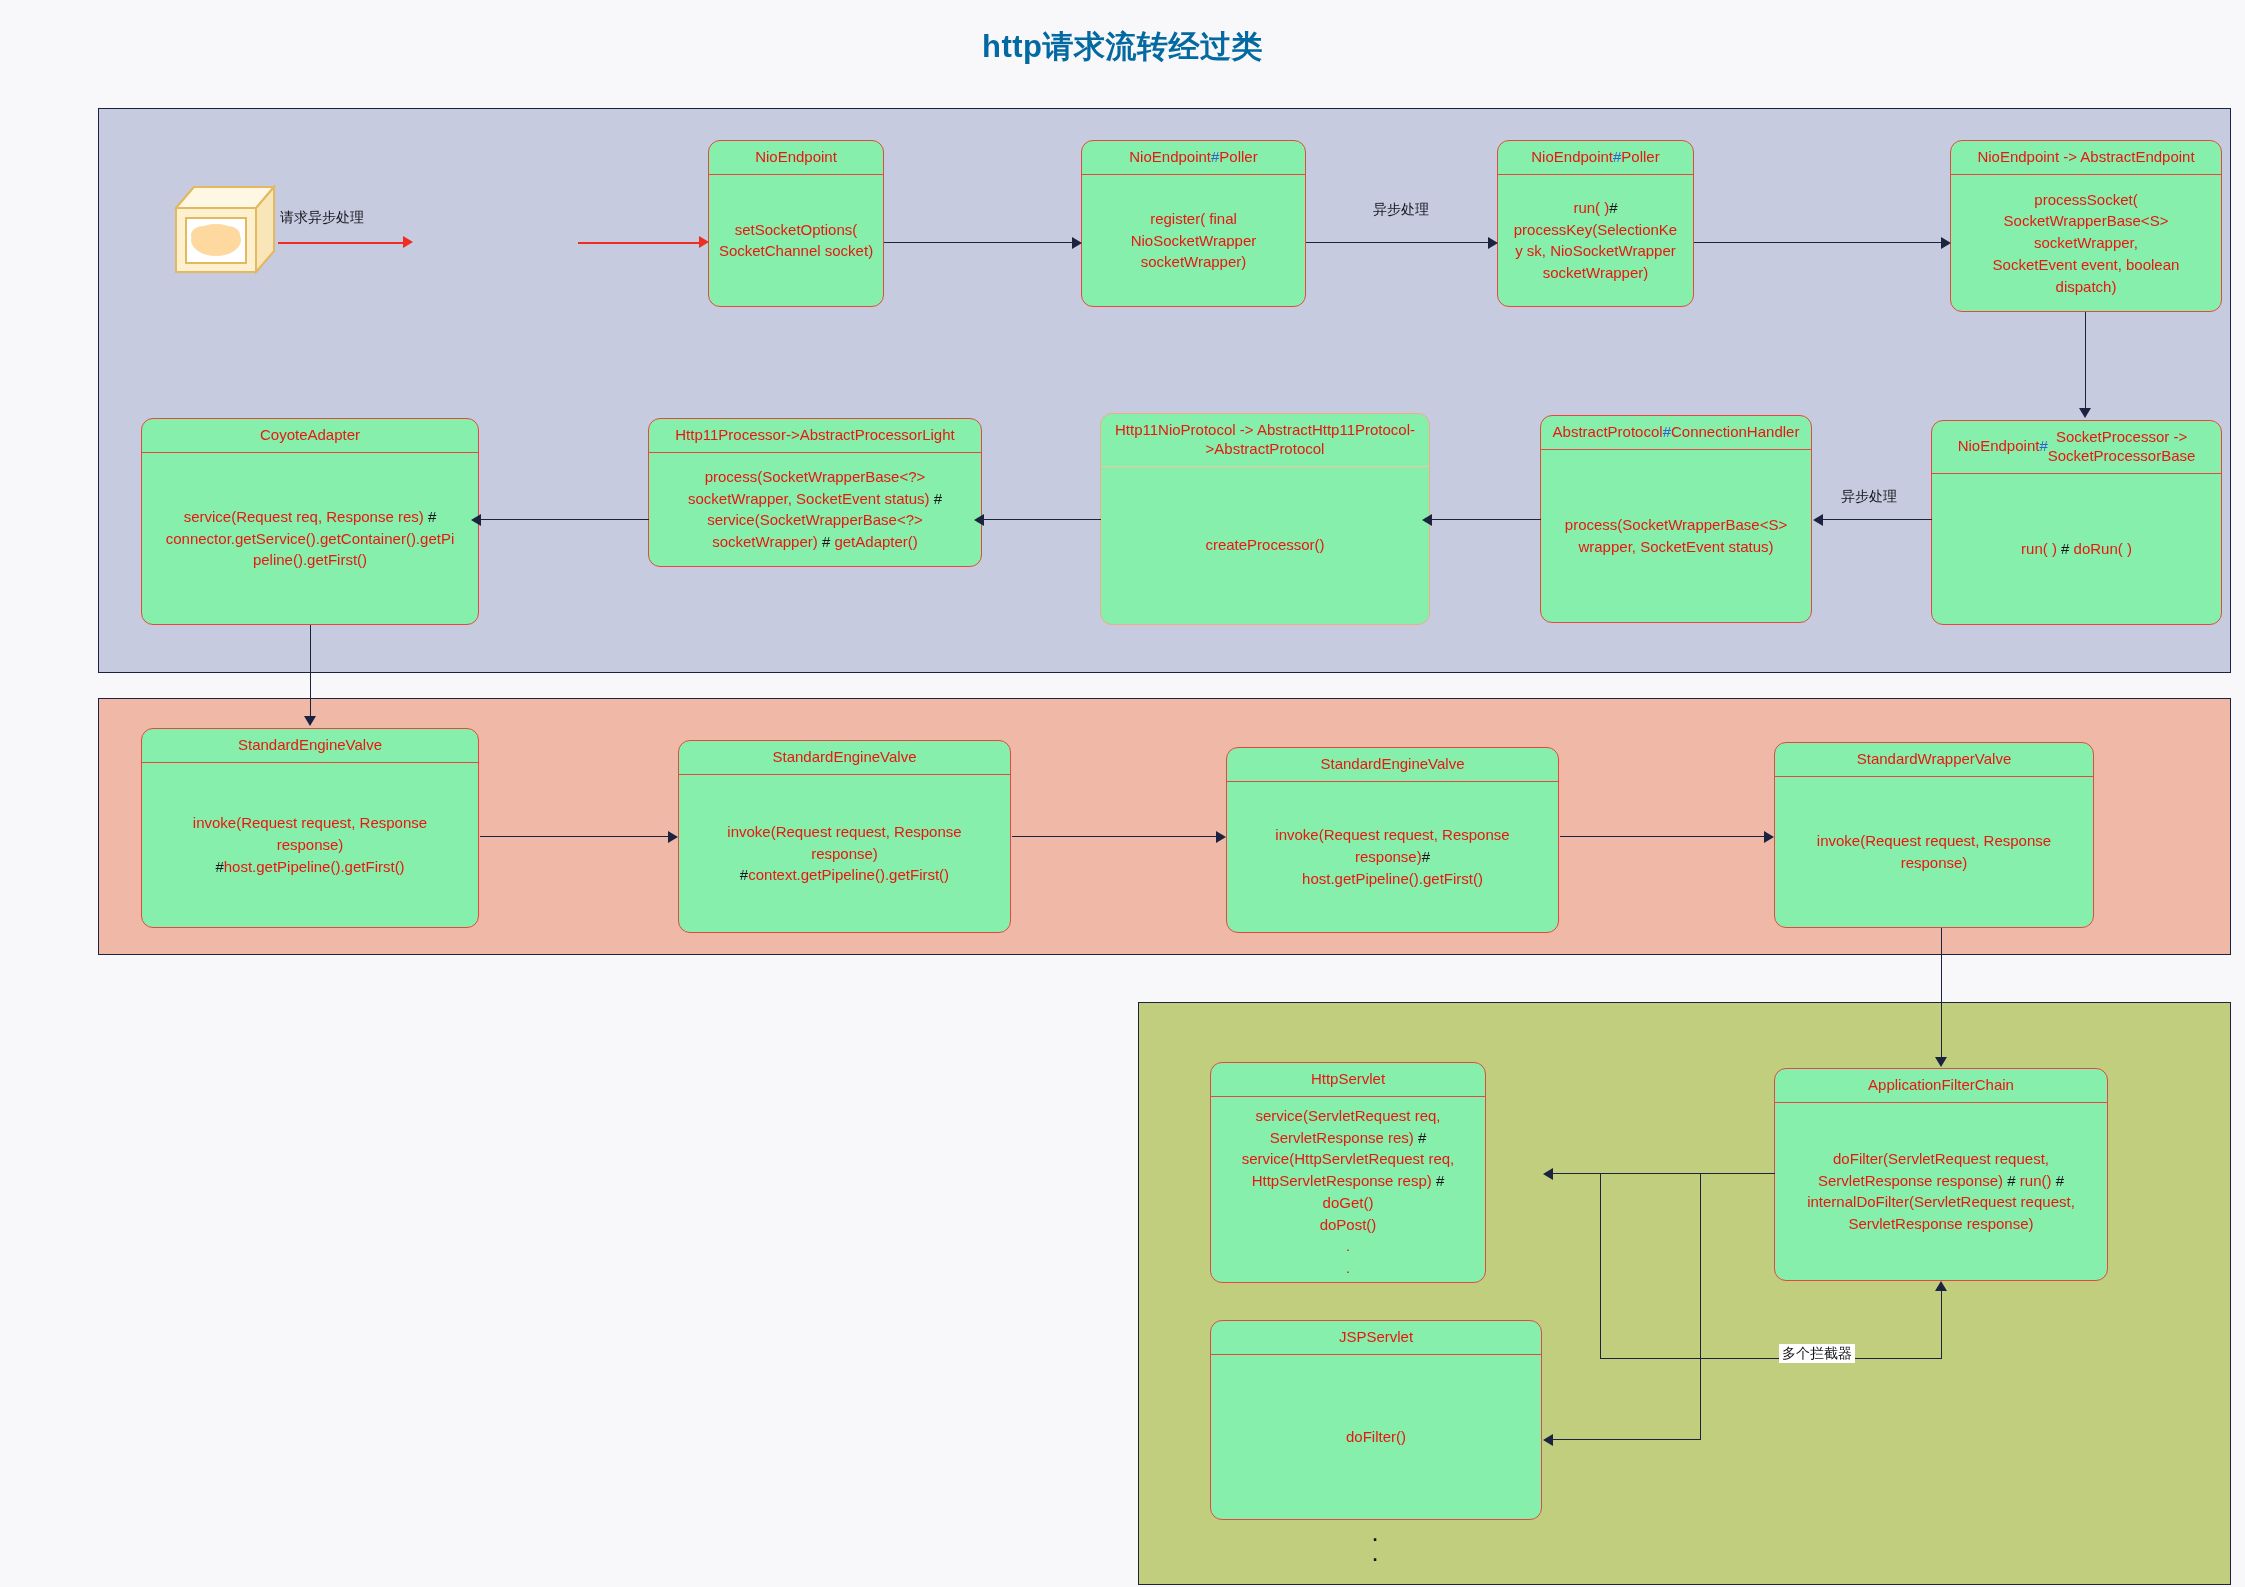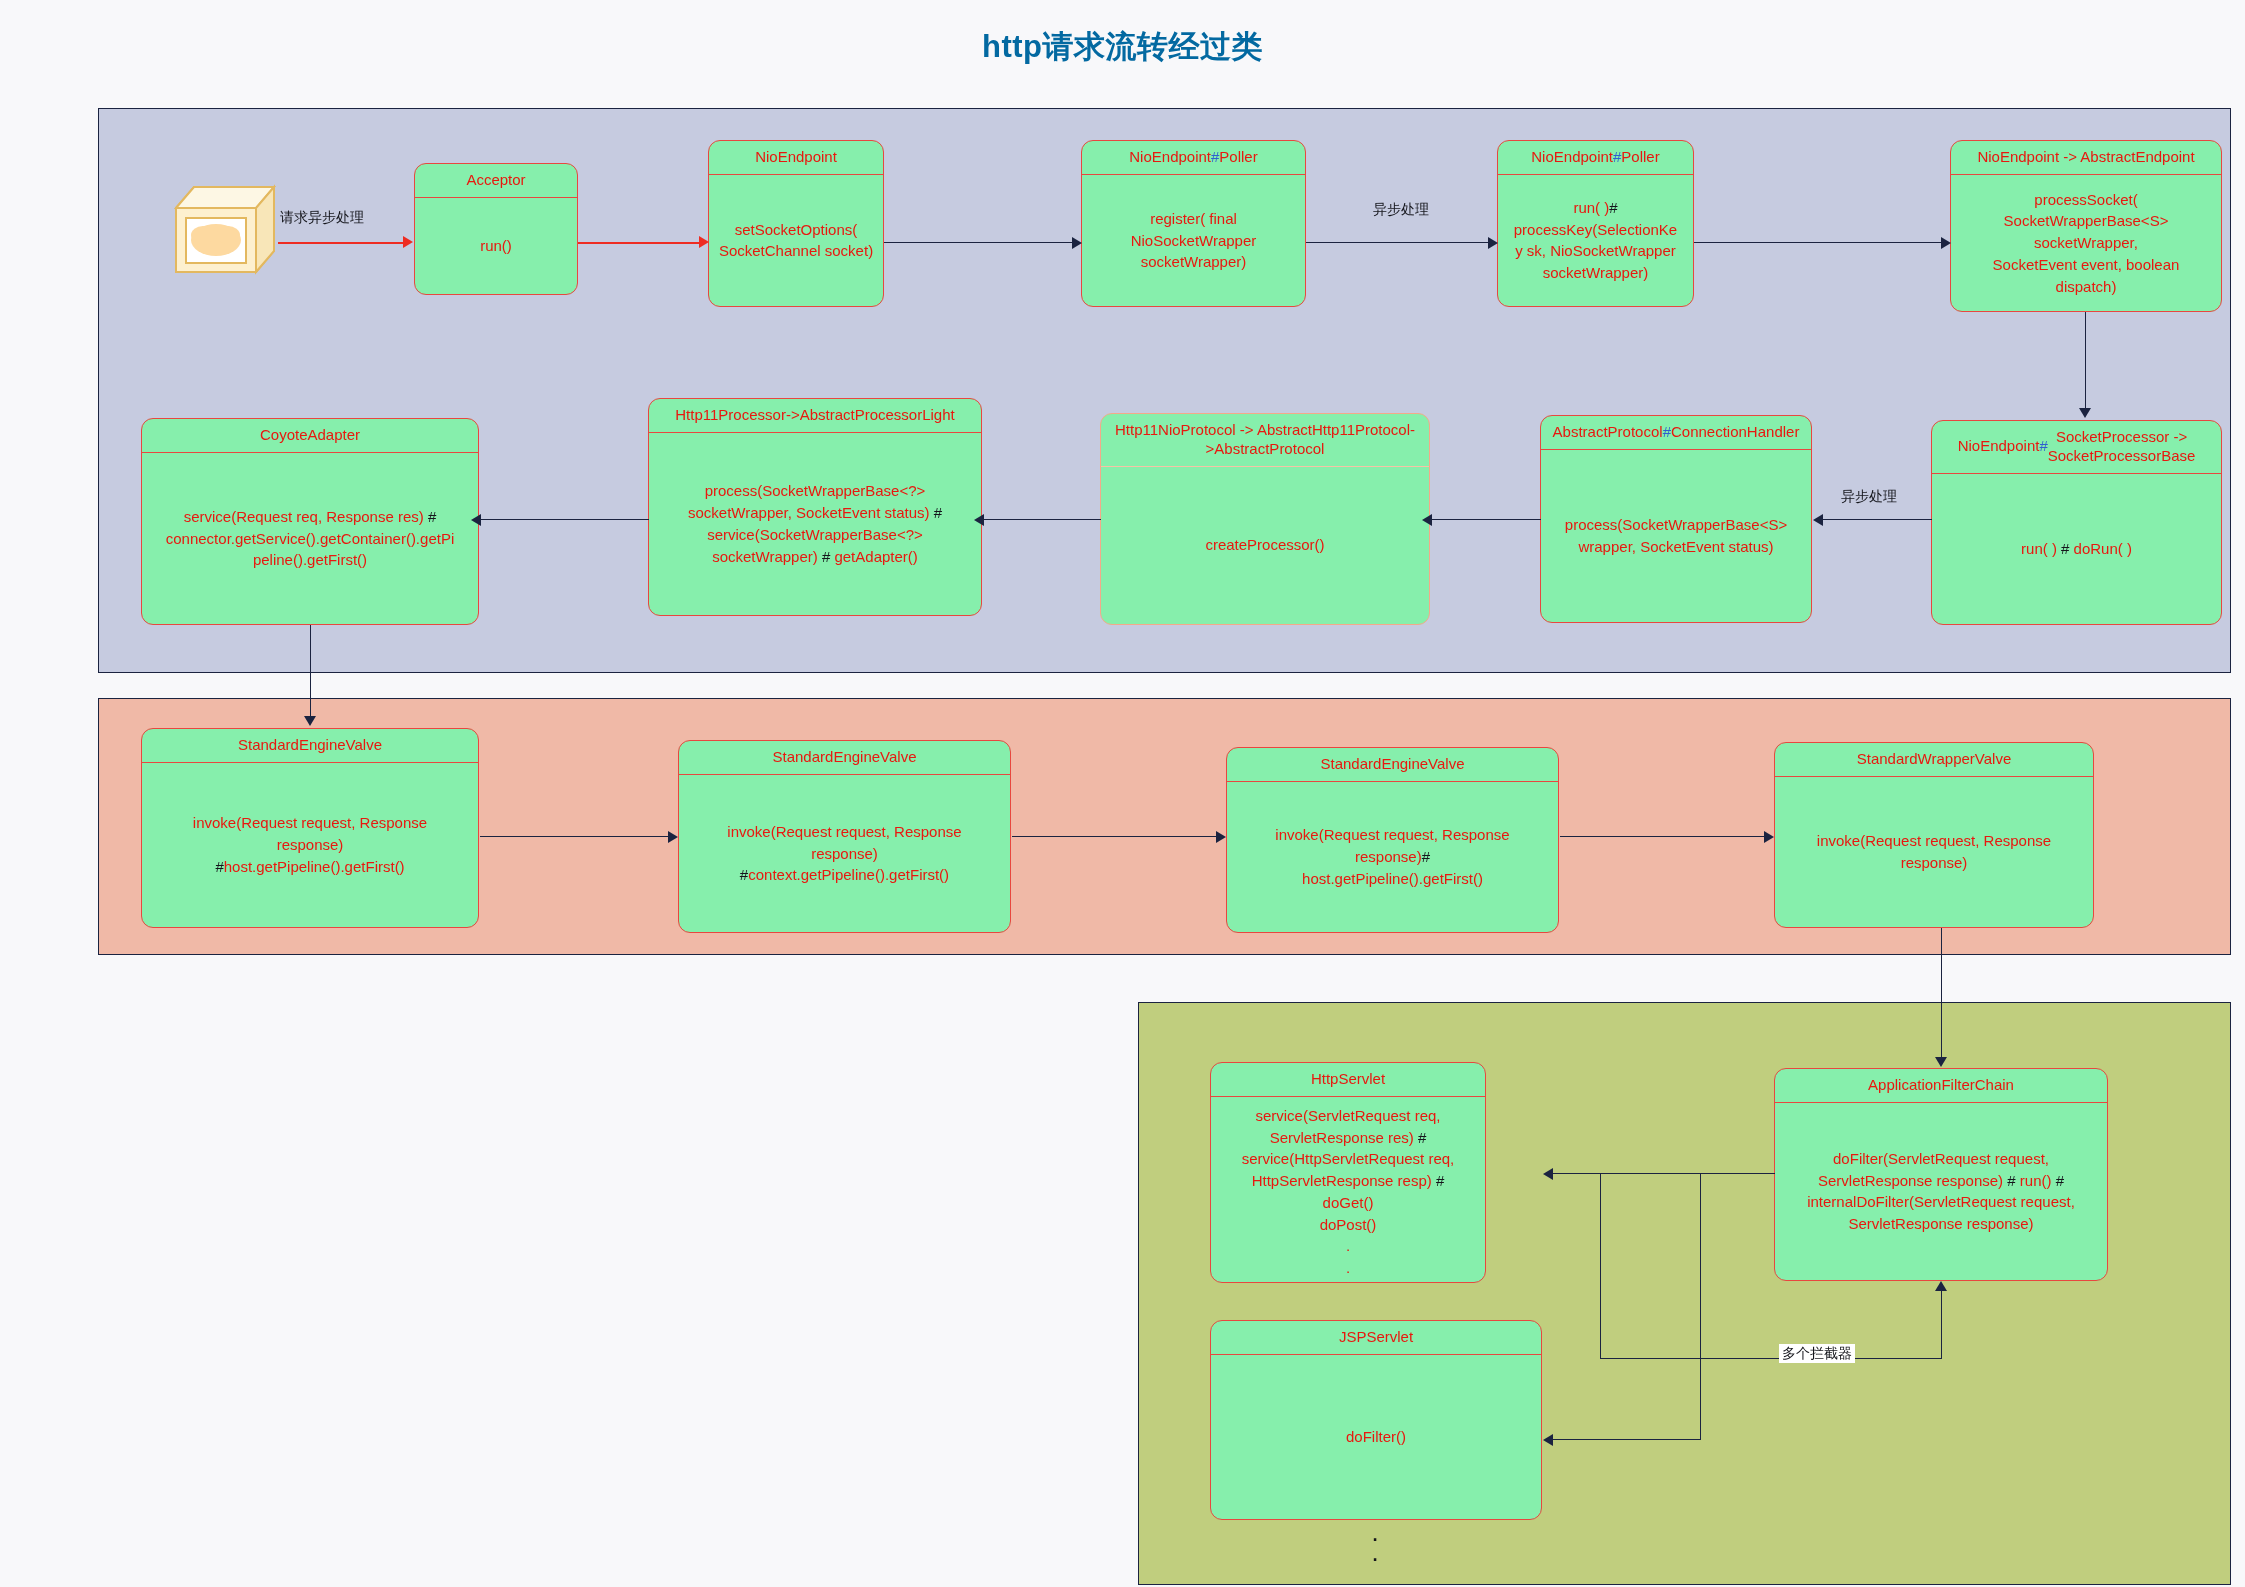--- a/index.html
+++ b/index.html
@@ -79,24 +79,20 @@
       <polygon points="8,35 26,14 106,14 106,78 88,99 8,99" fill="#fdf0cf" stroke="#e3b85f" stroke-width="2"></polygon>
       <polygon points="8,35 26,14 106,14 88,35" fill="#fdf7e4" stroke="#e3b85f" stroke-width="2"></polygon>
       <polygon points="106,14 106,78 88,99 88,35" fill="#f8e6b8" stroke="#e3b85f" stroke-width="2"></polygon>
       <rect x="18" y="45" width="60" height="45" fill="#ffffff" stroke="#e3b85f" stroke-width="2"></rect>
       <ellipse cx="48" cy="67" rx="25" ry="16" fill="#fdd9a0"></ellipse>
       <ellipse cx="35" cy="62" rx="12" ry="9" fill="#fdd9a0"></ellipse>
       <ellipse cx="60" cy="62" rx="12" ry="9" fill="#fdd9a0"></ellipse>
     </svg>
   </div>
 
-  <div class="node" style="left:414px;top:163px;width:164px;height:132px;">
-    <div class="nhead">Acceptor</div>
-    <div class="nbody">run()</div>
-  </div>
 
   <div class="node" style="left:708px;top:140px;width:176px;height:167px;">
     <div class="nhead">NioEndpoint</div>
     <div class="nbody">setSocketOptions(
 SocketChannel socket)</div>
   </div>
 
   <div class="node" style="left:1081px;top:140px;width:225px;height:167px;">
     <div class="nhead">
         <span>NioEndpoint</span>
@@ -129,21 +125,21 @@
 
   <div class="node" style="left:1950px;top:140px;width:272px;height:172px;">
     <div class="nhead">NioEndpoint -&gt; AbstractEndpoint</div>
     <div class="nbody">processSocket(
 SocketWrapperBase&lt;S&gt;
 socketWrapper,
 SocketEvent event, boolean
 dispatch)</div>
   </div>
 
-  <div class="node" style="left:648px;top:398px;width:334px;height:218px;">
+  <div class="node" style="left:648px;top:418px;width:334px;height:149px;">
     <div class="nhead">Http11Processor-&gt;AbstractProcessorLight</div>
     <div class="nbody"><span><span>process(SocketWrapperBase&lt;?&gt;
 socketWrapper, SocketEvent status) </span><span class="hash">#</span><span>
 service(SocketWrapperBase&lt;?&gt;
 socketWrapper) </span><span class="hash">#</span><span> getAdapter()</span></span></div>
   </div>
 
   <div class="node soft" style="left:1100px;top:413px;width:330px;height:212px;">
     <div class="nhead">Http11NioProtocol -&gt;
 AbstractHttp11Protocol-&gt;AbstractProtocol</div>

